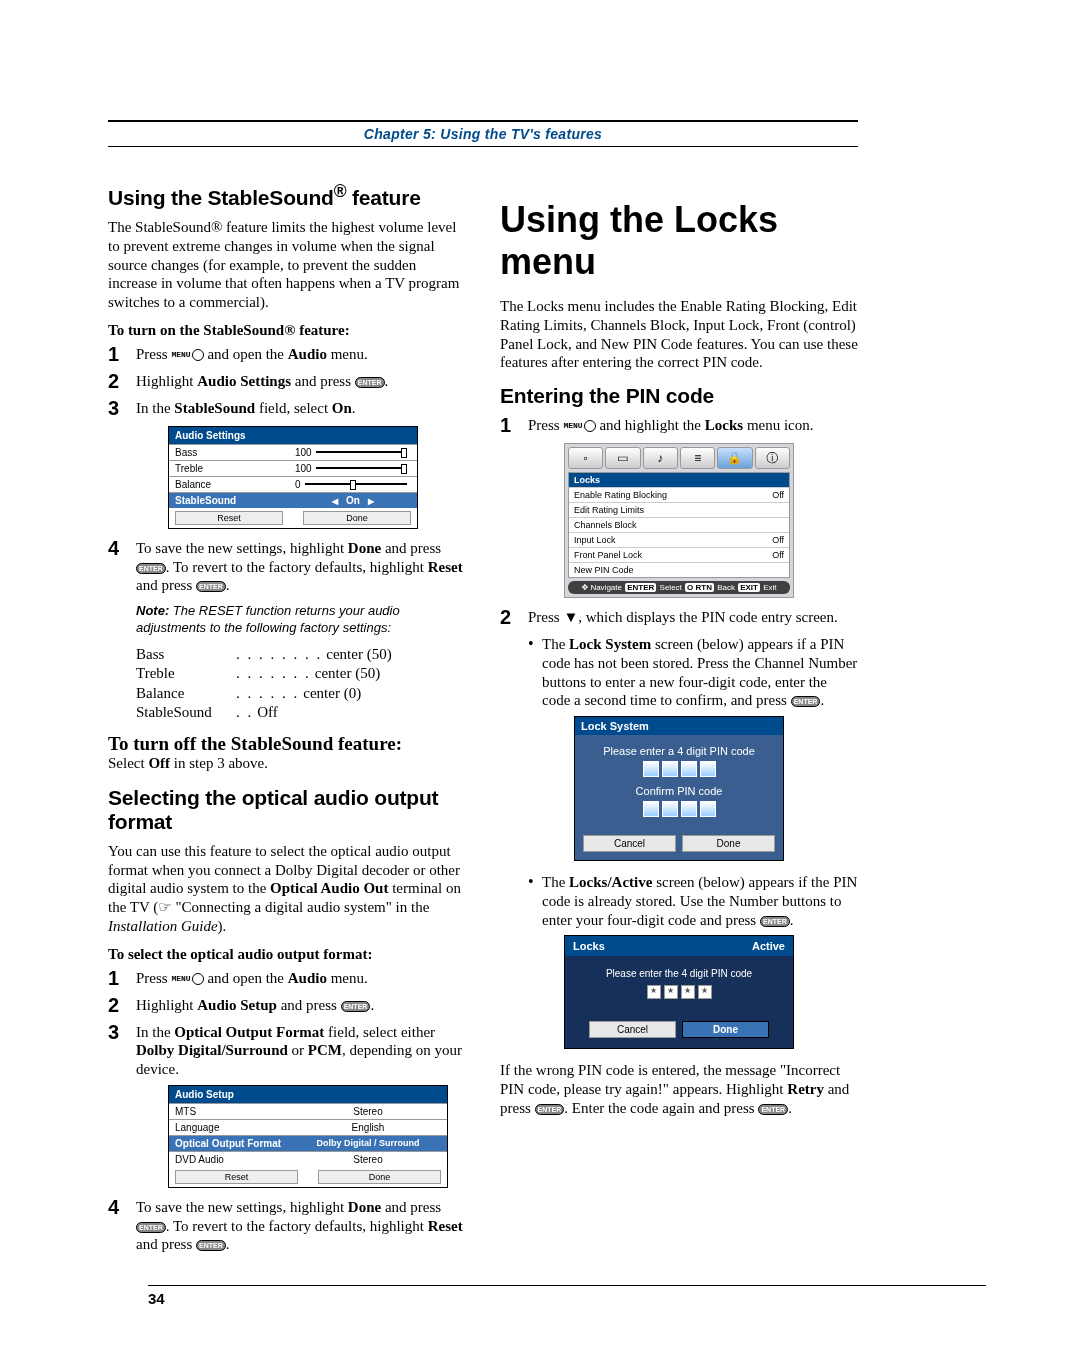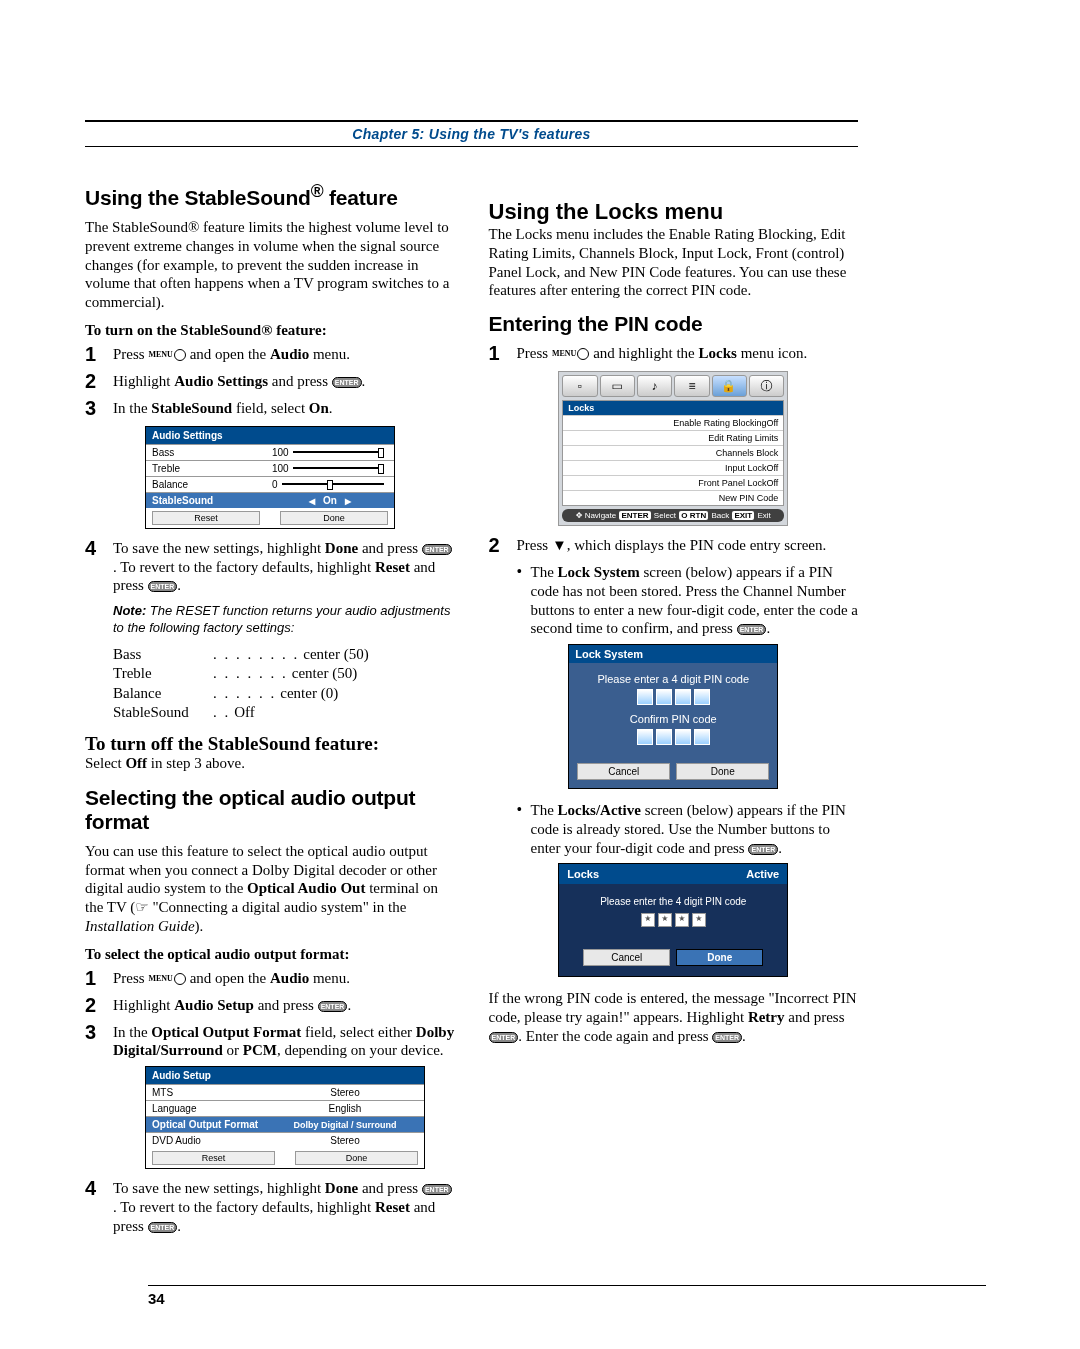--- a/index.html
+++ b/index.html
@@ -1,29 +1,29 @@
 <!DOCTYPE html>
 <html><head>
 <meta charset="utf-8">
 <style>
   * { box-sizing: border-box; margin: 0; padding: 0; }
   html, body { width: 1080px; height: 1349px; background: #fff; font-family: "Times New Roman", Times, serif; color: #000; }
-  .page { width: 948px; height: 1349px; padding: 120px 90px 40px 85px; position: relative; }
+  .page { width: 948px; height: 1349px; padding: 120px 90px 40px 108px; position: relative; }
   .chapter-bar { border-top: 2px solid #000; border-bottom: 1px solid #000; padding: 3px 0; text-align: center; margin-bottom: 34px; color: #004b8d; }
   .chapter-bar span { font-family: Arial, Helvetica, sans-serif; font-weight: bold; font-style: italic; font-size: 14px; letter-spacing: 0.3px; }
   .columns { display: flex; gap: 34px; }
   .col { width: 402px; }
   h2.sec { font-family: Arial, Helvetica, sans-serif; font-weight: 900; font-size: 21px; letter-spacing: -0.2px; margin-bottom: 8px; }
-  h1.big { font-family: Arial, Helvetica, sans-serif; font-weight: 900; font-size: 22px; margin-top: 18px; }
+  h1.big { font-family: Arial, Helvetica, sans-serif; font-weight: 900; font-size: 36px; margin-top: 18px; margin-bottom: 14px; }
   p.body { font-size: 15px; line-height: 1.25; margin-bottom: 10px; }
   .bold-intro { font-weight: bold; font-size: 15px; margin-bottom: 6px; }
   .step { display: flex; margin-bottom: 6px; }
   .step .num { font-family: Arial, Helvetica, sans-serif; font-weight: 900; font-size: 20px; width: 28px; flex: 0 0 28px; margin-top: -2px; }
   .step .txt { font-size: 15px; line-height: 1.25; flex: 1; }
-  .menu-ico { font-size: 8px; font-family: Liberation Serif, serif; font-weight: bold; position: relative; top: -2px; }
+  .menu-ico { font-size: 8px; font-family: Liberation Mono, monospace; font-weight: bold; position: relative; top: -2px; }
   .menu-ico::after { content: ""; display: inline-block; width: 10px; height: 10px; border: 1px solid #000; border-radius: 50%; margin-left: 1px; vertical-align: -4px; }
   .enter-ico { display:inline-block; font-size:7px; font-family: Arial, sans-serif; font-weight:bold; border:1px solid #000; border-radius:8px; padding:0 2px; vertical-align:1px; background:#888; color:#fff; line-height:1.3; }
   .note { margin: 8px 0 8px 28px; font-family: Arial, Helvetica, sans-serif; font-size: 13px; font-style: italic; line-height:1.3; }
   .note b { font-weight: bold; font-style: italic; }
   .settings-list { margin-left: 28px; font-size: 15px; line-height: 1.3; margin-bottom: 10px; }
   .settings-list .row { display:flex; }
   .settings-list .k { width: 100px; }
   .settings-list .d { letter-spacing: 2px; margin-right:4px;}
   .bold-sub { font-weight: bold; font-size: 19px; margin-top: 4px; }
   .plain { font-size: 15px; margin-bottom: 14px; }
@@ -55,21 +55,21 @@
   .ui-box2 .row.sel { background:#3a73b5; color:#fff; font-weight:bold; }
   .ui-box2 .btnrow { display:flex; padding:3px 6px; gap:20px; justify-content:center; }
   .ui-box2 .btn { background:#eee; border:1px solid #999; padding:1px 16px; font-size:9px; flex:1; text-align:center; }
 
   
   .menu-shot { margin: 6px auto 10px auto; width: 230px; font-family: Arial, sans-serif; font-size:9px; border:1px solid #999; background: #d3d7dc; padding:3px;}
   .menu-shot .tabs { display:flex; gap:2px; margin-bottom:3px; }
   .menu-shot .tab { flex:1; height:22px; background:linear-gradient(#fff,#ccc); border:1px solid #999; border-radius:3px; display:flex; align-items:center; justify-content:center; font-size:12px; }
   .menu-shot .panel { background:#fff; border:1px solid #999;}
   .menu-shot .phdr { background:#004b8d; color:#fff; padding:2px 5px; font-weight:bold; }
-  .menu-shot .prow { padding:2px 5px; border-top:1px solid #ccc; display:flex; justify-content:flex-end; }
+  .menu-shot .prow { padding:2px 5px; border-top:1px solid #ccc; display:flex; justify-content:space-between; }
   .menu-shot .navbar { background:#404040; color:#fff; font-size:8px; padding:2px 4px; text-align:center; margin-top:3px; border-radius:6px;}
   .menu-shot .navbar .key { background:#fff; color:#000; padding:0 2px; border-radius:2px; margin:0 1px; font-weight:bold;}
 
   .lock-box { width: 210px; margin:6px auto 12px auto; font-family: Arial,sans-serif; background:#3a5e8f;border:1px solid #000;}
   .lock-box .hdr{ background:#004b8d; color:#fff; font-weight:bold; padding:3px 6px; font-size:11px;}
   .lock-box .body{ padding:10px 8px; color:#fff; text-align:center; font-size:11px;}
   .lock-box .pins { display:flex; justify-content:center; gap:3px; margin:4px 0 8px 0;}
   .lock-box .pin { width:16px; height:16px; background:linear-gradient(#fff,#9bd0ff); border:1px solid #fff;}
   .lock-box .btns { display:flex; gap:6px; padding:0 8px 8px 8px;}
   .lock-box .bt { flex:1; background:#e8e8e8; color:#000; border:1px solid #999; text-align:center; font-size:10px; padding:2px 0;}

